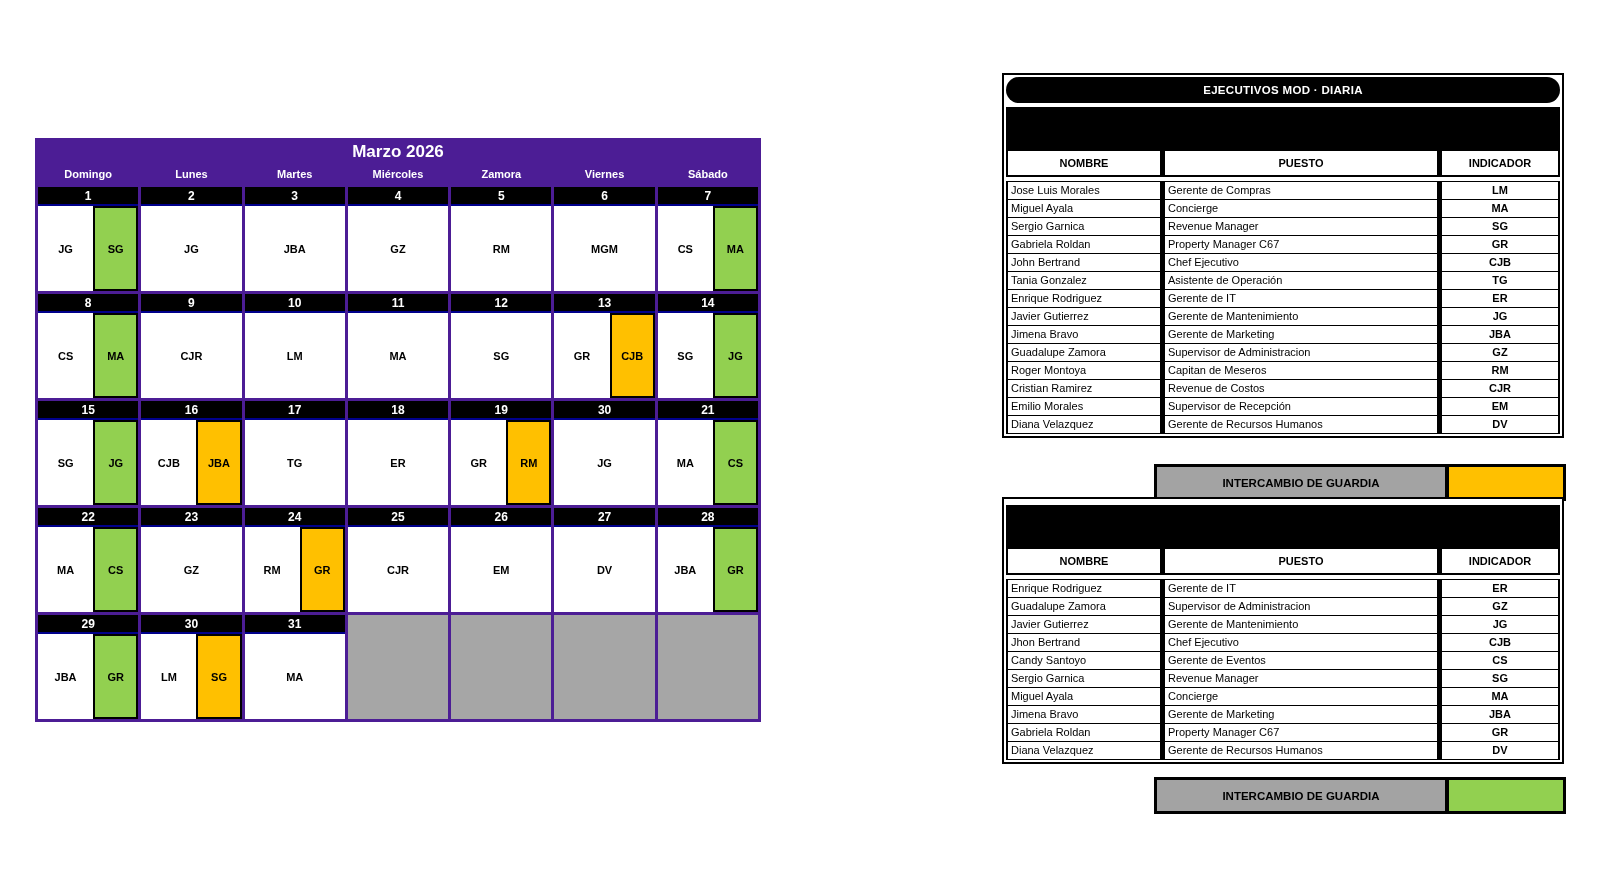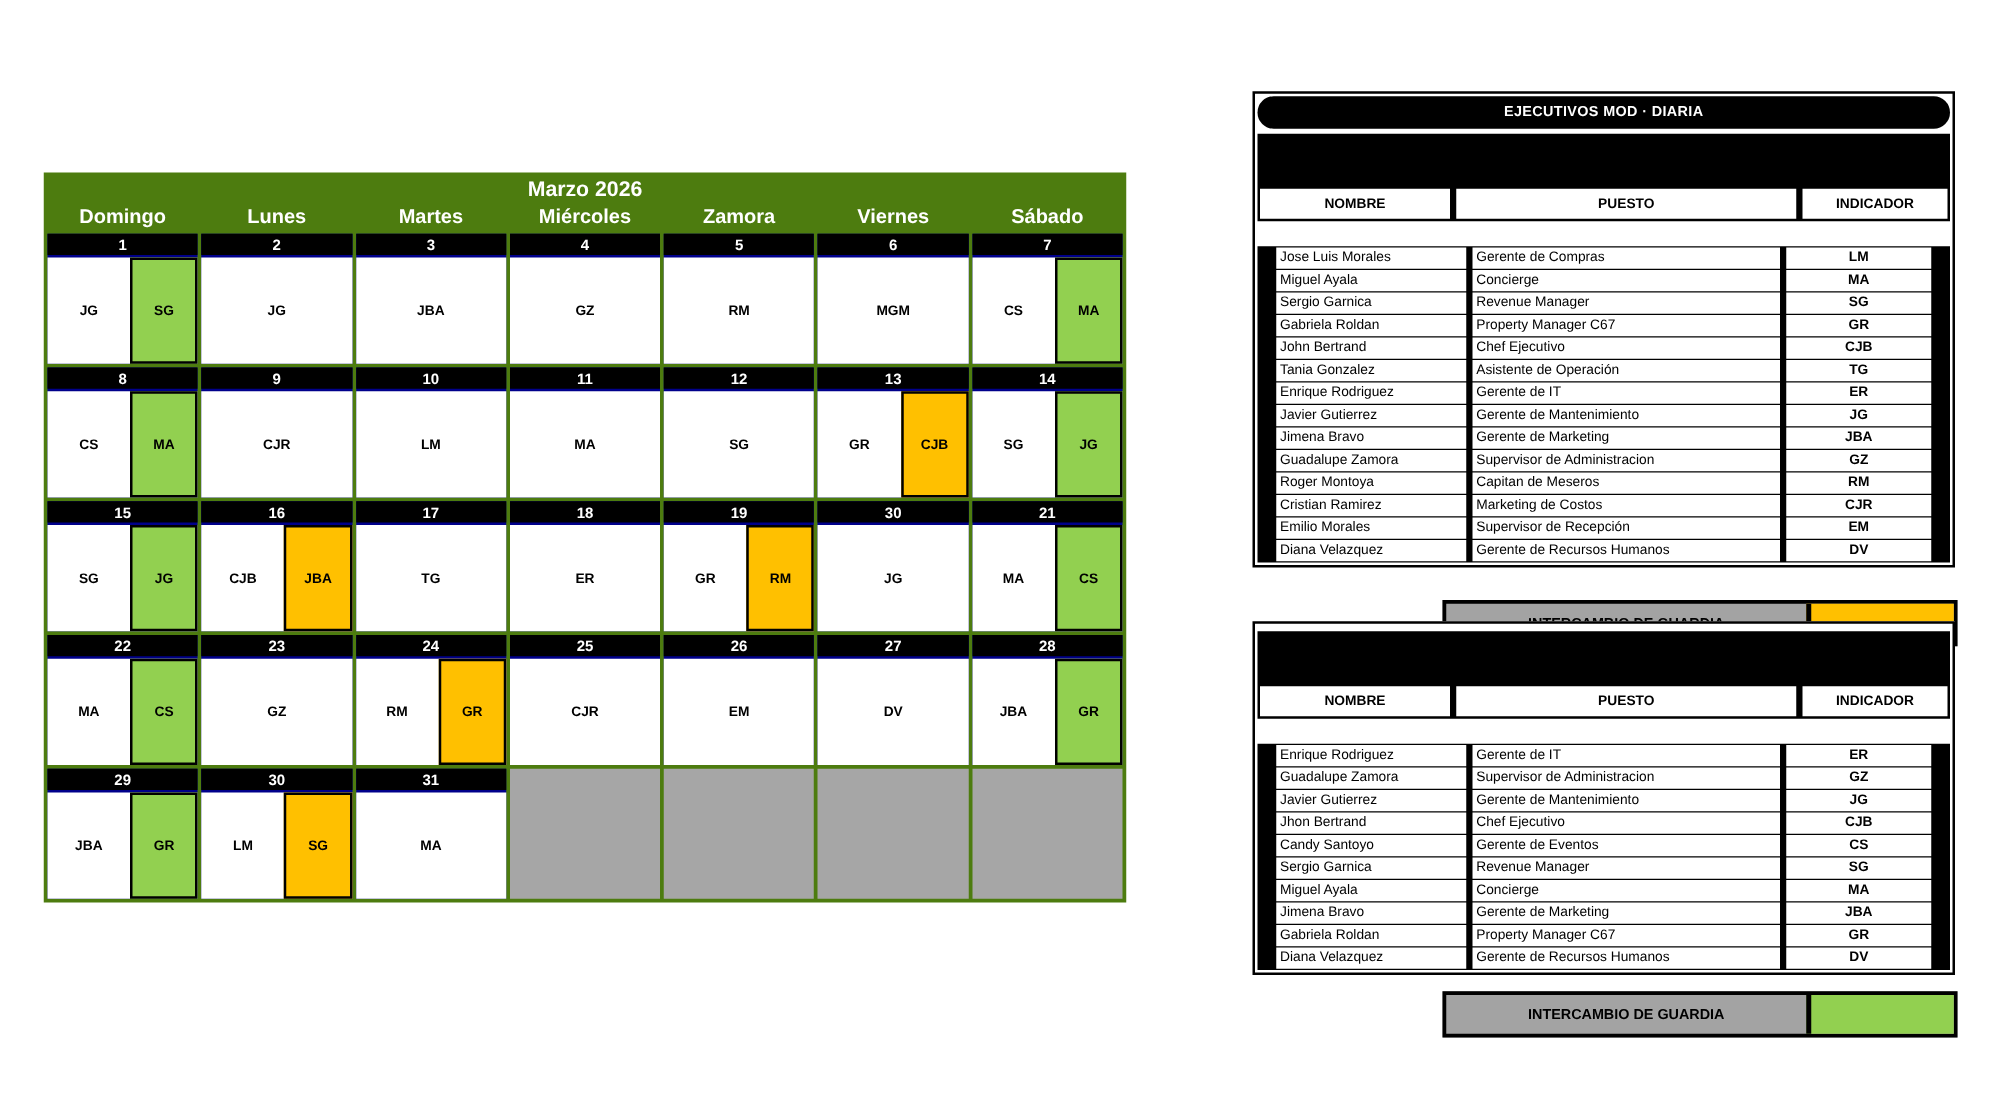--- a/index.html
+++ b/index.html
@@ -1,25 +1,25 @@
 <!DOCTYPE html>
 <html><head>
 <meta charset="utf-8">
 <style>
   html,body{margin:0;padding:0;}
   body{font-family:"Liberation Sans",sans-serif;background:#ffffff;}
   .stage{position:relative;width:1600px;height:875px;background:#ffffff;overflow:hidden;}
 
   
-  .calendar{position:absolute;left:35px;top:138px;width:866px;height:584px;
-    background:#4d7c0f;box-sizing:border-box;padding:0 3px 15px 3px;}
+  .calendar{position:absolute;left:35px;top:138px;width:726px;height:584px;
+    background:#4c1d95;box-sizing:border-box;padding:0 3px 15px 3px;}
   .cal-title{height:28px;display:flex;align-items:center;justify-content:center;
     color:#fff;font-weight:bold;font-size:17px;}
   .cal-daynames{display:grid;grid-template-columns:repeat(7,1fr);gap:3px;height:18px;}
-  .dayname{color:#fff;font-weight:bold;font-size:16px;text-align:center;line-height:16px;}
+  .dayname{color:#fff;font-weight:bold;font-size:11px;text-align:center;line-height:16px;}
   .week{display:grid;grid-template-columns:repeat(7,1fr);gap:3px;height:104px;margin-top:3px;}
   .day{display:flex;flex-direction:column;background:#00008B;}
   .day.empty{background:#A6A6A6;}
   .daybar{height:17px;background:#000;color:#fff;font-weight:bold;font-size:12px;
     display:flex;align-items:center;justify-content:center;margin-bottom:2px;}
   .day.empty .daybar{background:transparent;}
   .daycell{flex:1;background:#fff;display:flex;}
   .day.empty .daycell{background:transparent;}
   .half{display:flex;align-items:center;justify-content:center;
     font-weight:bold;font-size:11px;color:#000;box-sizing:border-box;}
@@ -30,21 +30,21 @@
   .panel{position:absolute;left:1002px;width:562px;}
   .panel.p0{top:73px;}
   .panel.p1{top:497px;}
   .tbl{border:2px solid #000;padding:2px;background:#fff;box-sizing:border-box;}
   .tbl-title{background:#000;color:#fff;font-weight:bold;font-size:11.5px;height:26px;
     display:flex;align-items:center;justify-content:center;letter-spacing:.3px;border-radius:13px;}
   .cols{display:grid;grid-template-columns:152px 1fr 116px;column-gap:5px;background:#000;}
   .tbl-head{padding:2px;margin-top:4px;}
   .hc{background:#fff;font-weight:bold;font-size:11px;text-align:center;
     height:24px;line-height:24px;margin-top:42px;}
-  .tbl-body{padding:1px 15px;margin-top:20px;row-gap:1px;}
+  .tbl-body{padding:1px 2px;margin-top:4px;row-gap:1px;}
   .c{background:#fff;font-size:11px;height:17px;line-height:17px;white-space:nowrap;overflow:hidden;}
   .c.name,.c.puesto{padding-left:3px;}
   .c.ind{font-weight:bold;text-align:center;}
 
   .legend{margin-top:26px;margin-left:152px;width:412px;height:37px;border:3px solid #000;
     display:flex;box-sizing:border-box;background:#a3a3a3;}
   .p1 .legend{margin-top:13px;}
   .legend-label{flex:1;display:flex;align-items:center;justify-content:center;
     font-weight:bold;font-size:11.5px;}
   .legend-swatch{width:114px;border-left:4px solid #000;}
@@ -331,21 +331,21 @@
           <div class="c name">Jimena Bravo</div>
           <div class="c puesto">Gerente de Marketing</div>
           <div class="c ind">JBA</div>
           <div class="c name">Guadalupe Zamora</div>
           <div class="c puesto">Supervisor de Administracion</div>
           <div class="c ind">GZ</div>
           <div class="c name">Roger Montoya</div>
           <div class="c puesto">Capitan de Meseros</div>
           <div class="c ind">RM</div>
           <div class="c name">Cristian Ramirez</div>
-          <div class="c puesto">Marketing de Costos</div>
+          <div class="c puesto">Revenue de Costos</div>
           <div class="c ind">CJR</div>
           <div class="c name">Emilio Morales</div>
           <div class="c puesto">Supervisor de Recepción</div>
           <div class="c ind">EM</div>
           <div class="c name">Diana Velazquez</div>
           <div class="c puesto">Gerente de Recursos Humanos</div>
           <div class="c ind">DV</div>
         </div>
     </div>
     <div class="legend">

